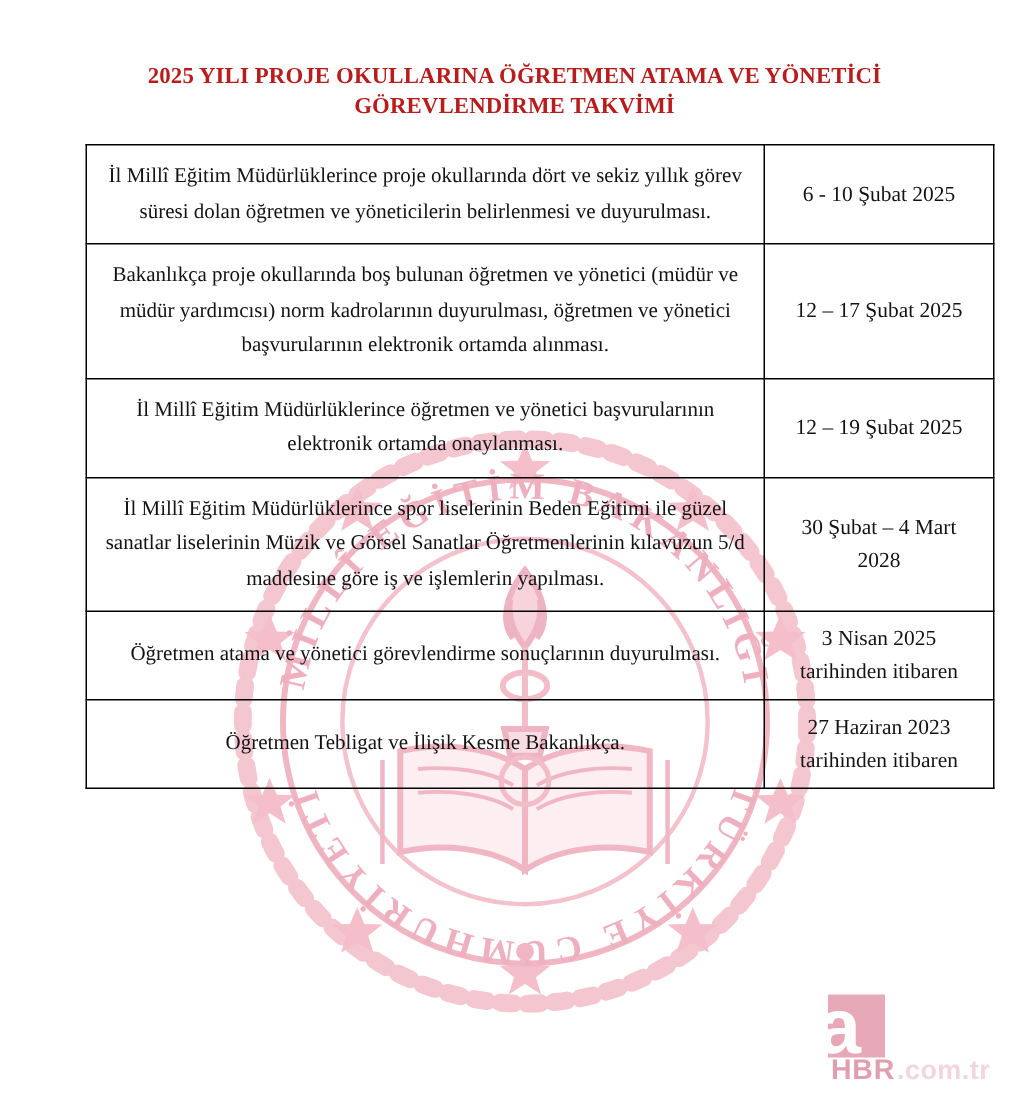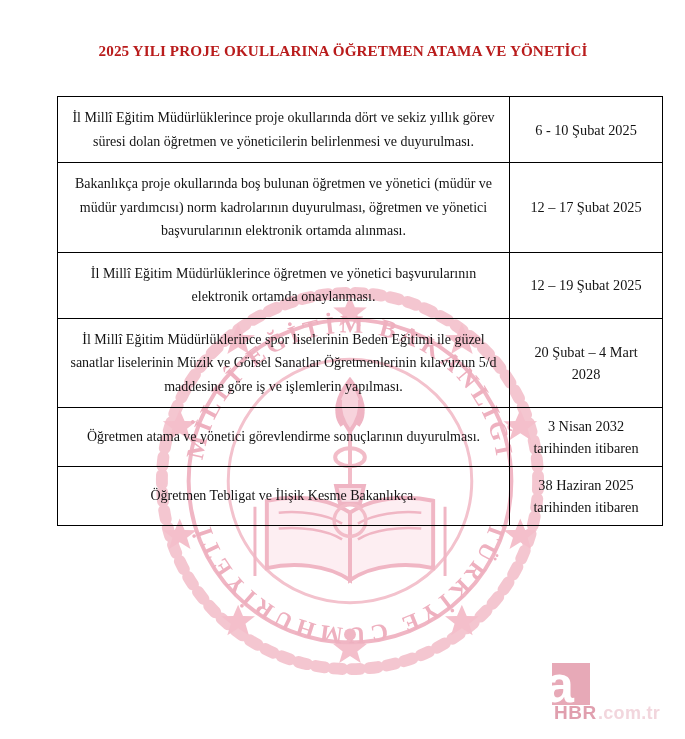--- a/index.html
+++ b/index.html
@@ -156,20 +156,21 @@
       <path d="M 272,232 C 250,230 224,233 208,243" stroke-width="2.6"></path>
       <path d="M 272,248 C 250,246 224,249 208,259" stroke-width="2.6"></path>
       <circle cx="200" cy="240" r="16" fill="none" stroke="#f2bcc8" stroke-width="3.5"></circle>
       <path d="M 104,226 L 104,296 M 296,226 L 296,296" stroke-width="3"></path>
     </g>
   </svg>
 </div>
 
 <div class="doc-title">
   <div>2025 YILI PROJE OKULLARINA ÖĞRETMEN ATAMA VE YÖNETİCİ</div>
+  <div>GÖREVLENDİRME TAKVİMİ</div>
 </div>
 
 <div class="cal-table-wrap">
   <table class="cal-table">
     <tbody>
 
       <tr>
         <td class="task-cell">İl Millî Eğitim Müdürlüklerince proje okullarında dört ve sekiz yıllık görev süresi dolan öğretmen ve yöneticilerin belirlenmesi ve duyurulması.</td>
         <td class="date-cell">
           <span class="d1">6 - 10 Şubat 2025</span>
@@ -189,37 +190,37 @@
         <td class="task-cell">İl Millî Eğitim Müdürlüklerince öğretmen ve yönetici başvurularının elektronik ortamda onaylanması.</td>
         <td class="date-cell">
           <span class="d1">12 – 19 Şubat 2025</span>
           
         </td>
       </tr>
 
       <tr>
         <td class="task-cell">İl Millî Eğitim Müdürlüklerince spor liselerinin Beden Eğitimi ile güzel sanatlar liselerinin Müzik ve Görsel Sanatlar Öğretmenlerinin kılavuzun 5/d maddesine göre iş ve işlemlerin yapılması.</td>
         <td class="date-cell">
-          <span class="d1">20 Şubat – 4 Mart</span>
+          <span class="d1">30 Şubat – 4 Mart</span>
           <span class="d2">2028</span>
         </td>
       </tr>
 
       <tr>
         <td class="task-cell">Öğretmen atama ve yönetici görevlendirme sonuçlarının duyurulması.</td>
         <td class="date-cell">
-          <span class="d1">3 Nisan 2032</span>
+          <span class="d1">3 Nisan 2025</span>
           <span class="d2">tarihinden itibaren</span>
         </td>
       </tr>
 
       <tr>
         <td class="task-cell">Öğretmen Tebligat ve İlişik Kesme Bakanlıkça.</td>
         <td class="date-cell">
-          <span class="d1">38 Haziran 2025</span>
+          <span class="d1">27 Haziran 2023</span>
           <span class="d2">tarihinden itibaren</span>
         </td>
       </tr>
 
 
     </tbody>
   </table>
 </div>
 
 <div class="ahbr-logo">

